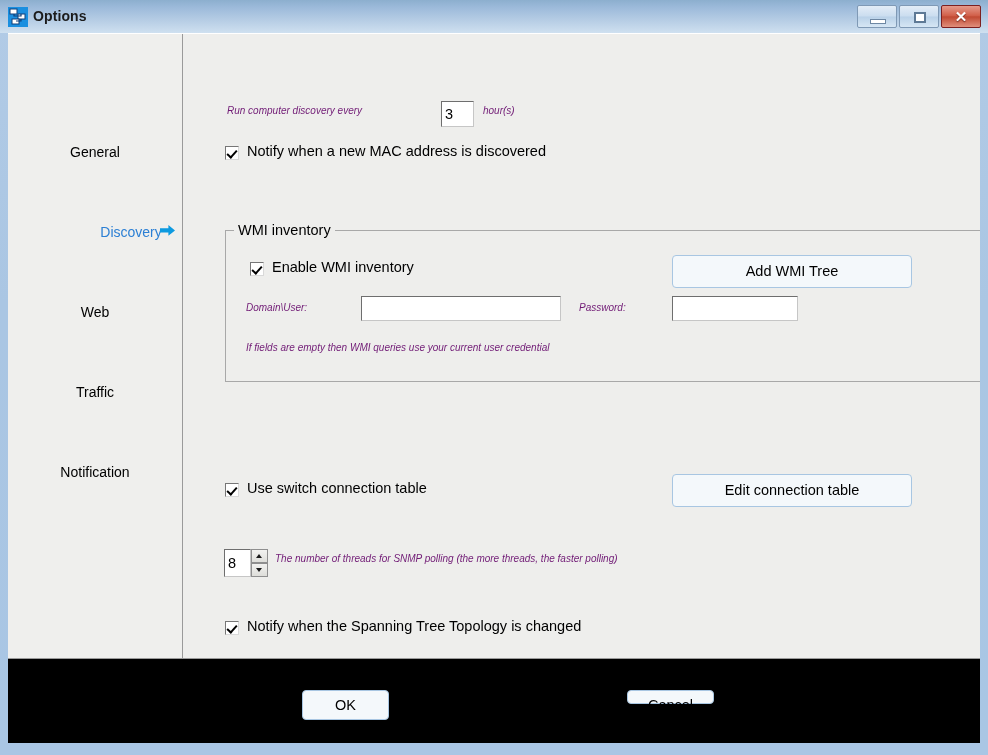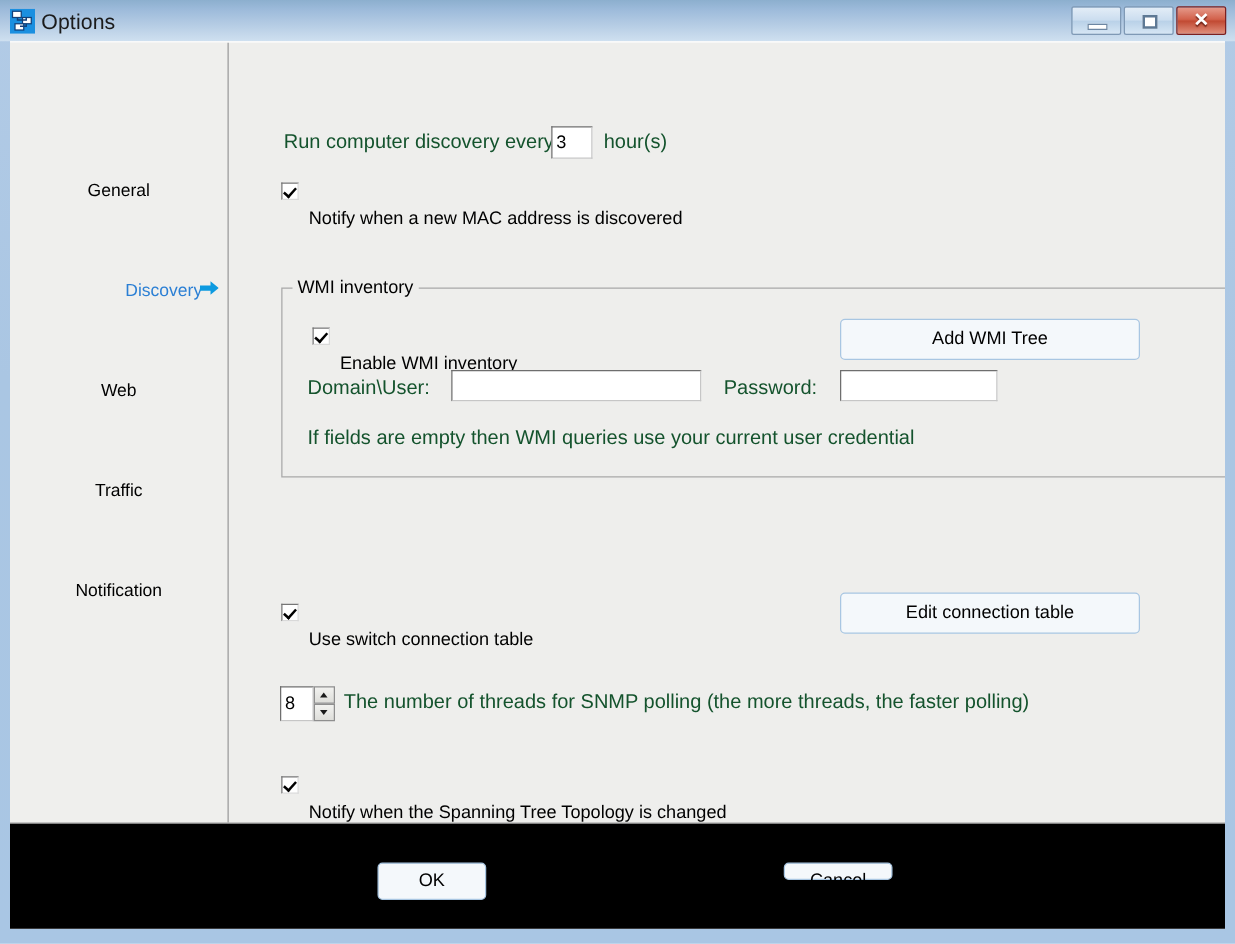--- a/index.html
+++ b/index.html
@@ -35,23 +35,24 @@
     background: linear-gradient(to bottom, #8cafce 0%, #9cbada 22%, #b5cce4 60%, #cfe0f0 100%);
   }
   #title-icon {
     position: absolute;
     left: 8px; top: 7px;
     width: 20px; height: 20px;
   }
   #title-text {
     position: absolute;
     left: 33px; top: 8px;
-    font-size: 17px;
+    font-size: 14px;
     color: #1b1b1b;
     letter-spacing: .1px;
+    font-weight: bold;
   }
 
   .win-btn {
     position: absolute;
     top: 5px;
     width: 40px;
     height: 23px;
     border: 1px solid #7f99b5;
     border-radius: 2px;
     box-sizing: border-box;
@@ -153,23 +154,24 @@
   }
   #footer {
     position: absolute;
     left: 0; top: 625px;
     width: 972px; height: 85px;
     background: #000000;
   }
 
   .lbl {
     position: absolute;
-    font-size: 16px;
-    color: #14532d;
+    font-size: 10px;
+    color: #701a75;
     white-space: nowrap;
+    font-style: italic;
   }
 
   
   .tfield {
     position: absolute;
     background: #ffffff;
     border: 1px solid;
     border-color: #6e6e6e #c6c6c6 #c6c6c6 #6e6e6e;
     box-sizing: border-box;
     font-family: "Liberation Sans", sans-serif;
@@ -199,21 +201,20 @@
     border: solid #000000;
     border-width: 0 2px 2px 0;
     transform: rotate(42deg);
   }
   .cblabel {
     position: absolute;
     left: 22px;
     top: -3px;
     font-size: 14.5px;
     white-space: nowrap;
-    margin-top: 24px;
   }
 
   
   .groupbox {
     position: absolute;
     border: 1px solid #a8a8a8;
     box-sizing: border-box;
   }
   .groupbox-title {
     position: absolute;

